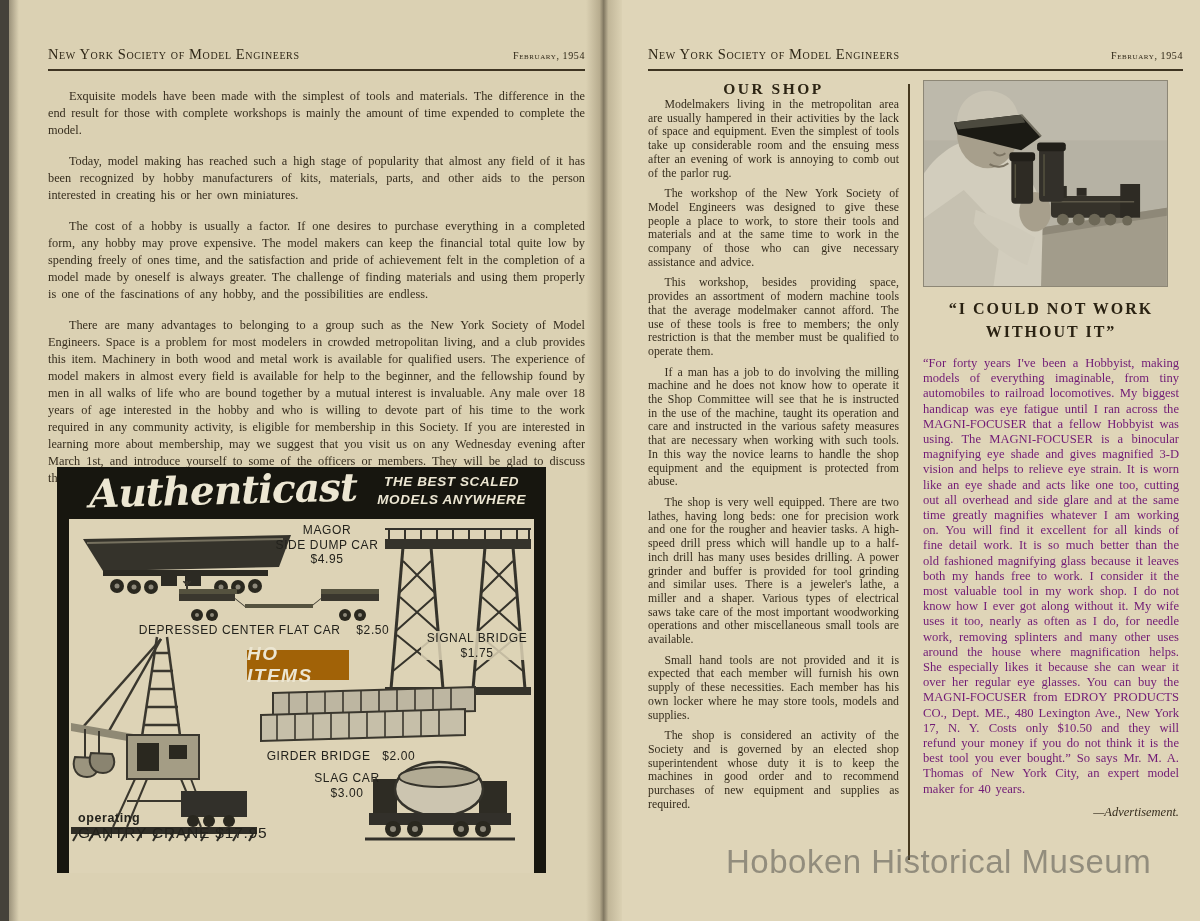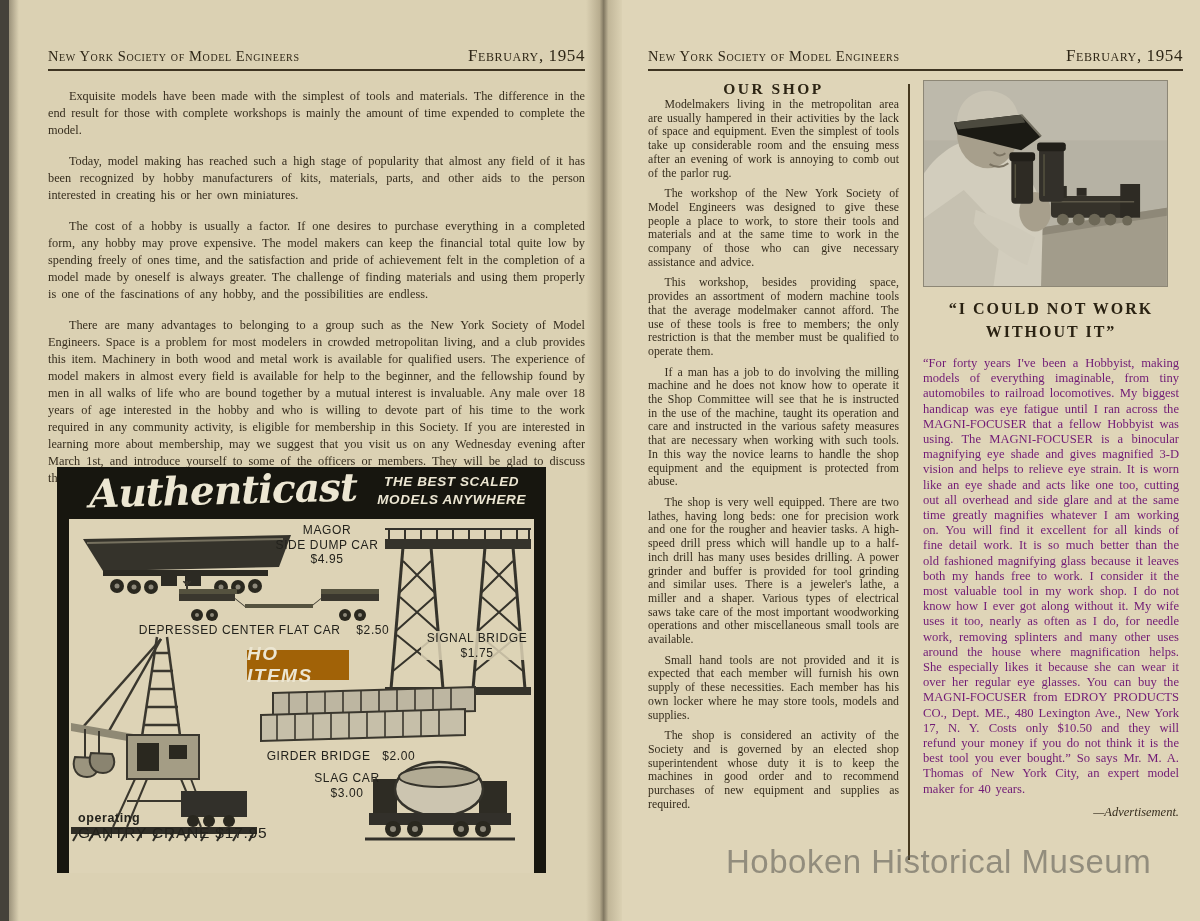--- a/index.html
+++ b/index.html
@@ -12,21 +12,21 @@
   .edge-left-soft { position:absolute; left:9px; top:0; width:10px; height:921px;
     background:linear-gradient(90deg, rgba(80,72,55,.45), rgba(80,72,55,0)); }
   .gutter { position:absolute; left:586px; top:0; width:36px; height:921px;
     background:linear-gradient(90deg, rgba(110,96,66,0) 0%, rgba(100,86,58,.30) 38%,
       rgba(55,46,30,.55) 49%, rgba(100,86,58,.22) 62%, rgba(110,96,66,0) 100%); }
   .page-tint-right { position:absolute; left:622px; top:0; width:578px; height:921px; background:rgba(255,248,225,.12); }
 
   
   .pg-header { position:absolute; display:flex; justify-content:space-between; align-items:baseline;
     font-variant:small-caps; font-size:14.5px; letter-spacing:.6px; color:#2f2717; }
-  .pg-header .date { font-size:17px; }
+  .pg-header .date { font-size:10px; }
   .header-rule { position:absolute; height:2px; background:#3e3categories422; background:#3e3422; }
 
   
   .lp-body { position:absolute; left:48px; top:88px; width:537px; color:#362d1e; }
   .lp-body p { font-size:12.3px; line-height:17px; text-align:justify; text-indent:1.7em;
     word-spacing:2.2px; margin-bottom:14px; }
 
   
   .ad { position:absolute; left:57px; top:467px; width:489px; height:406px; background:#ddd3b6;
     border-left:12px solid #17160f; border-right:12px solid #17160f; }

